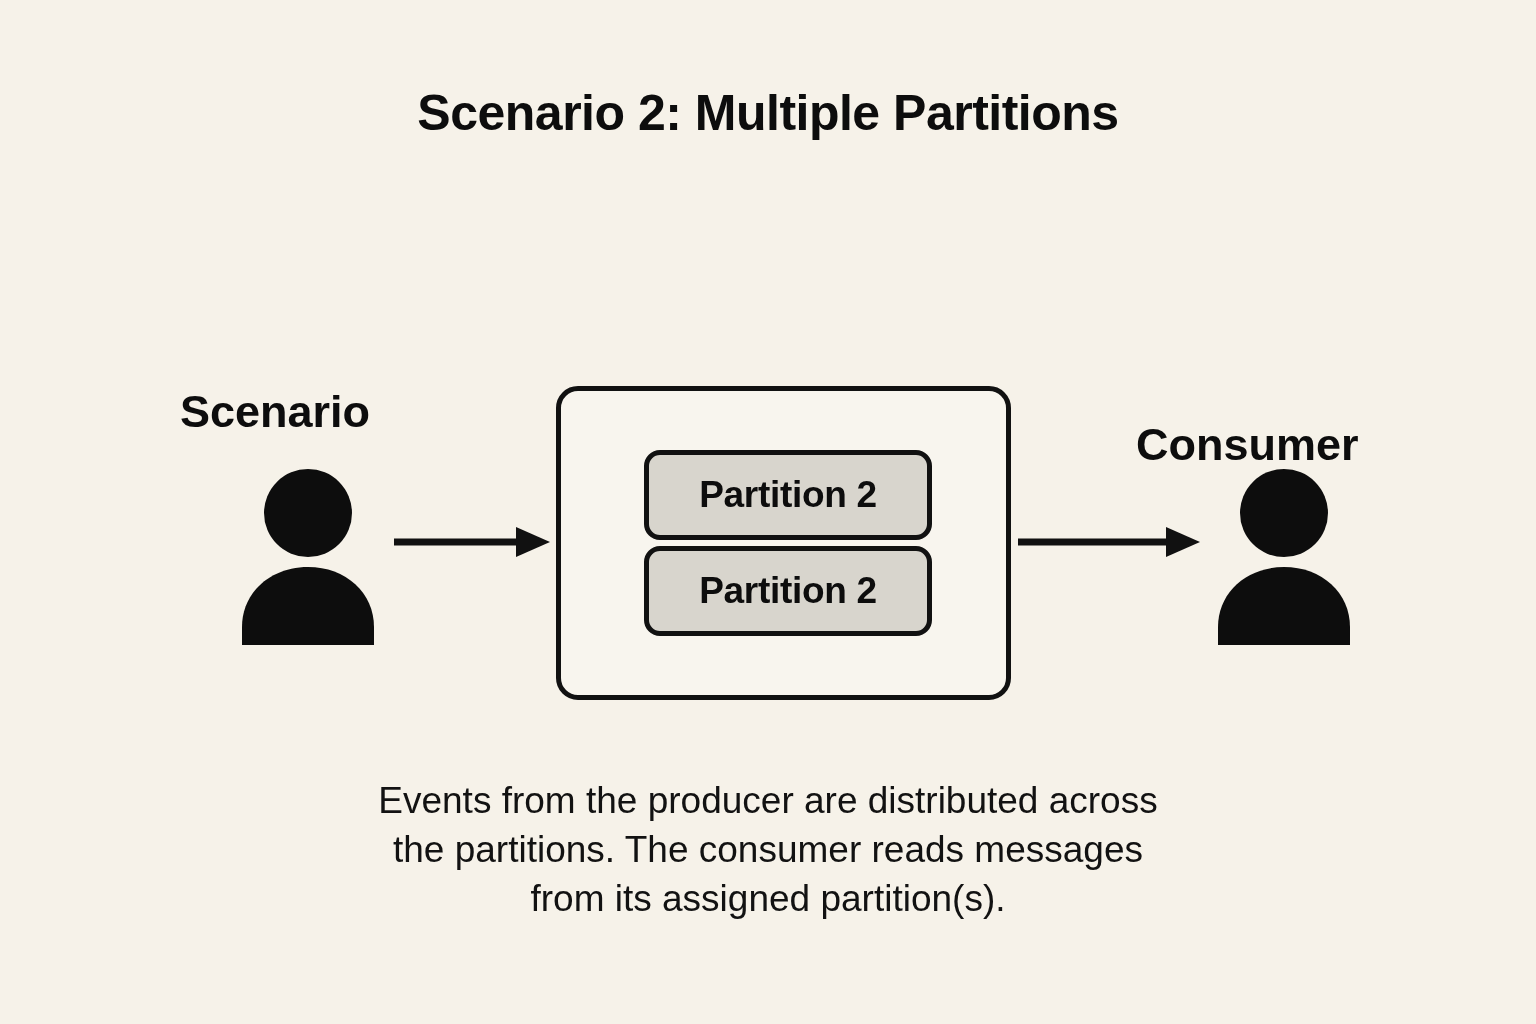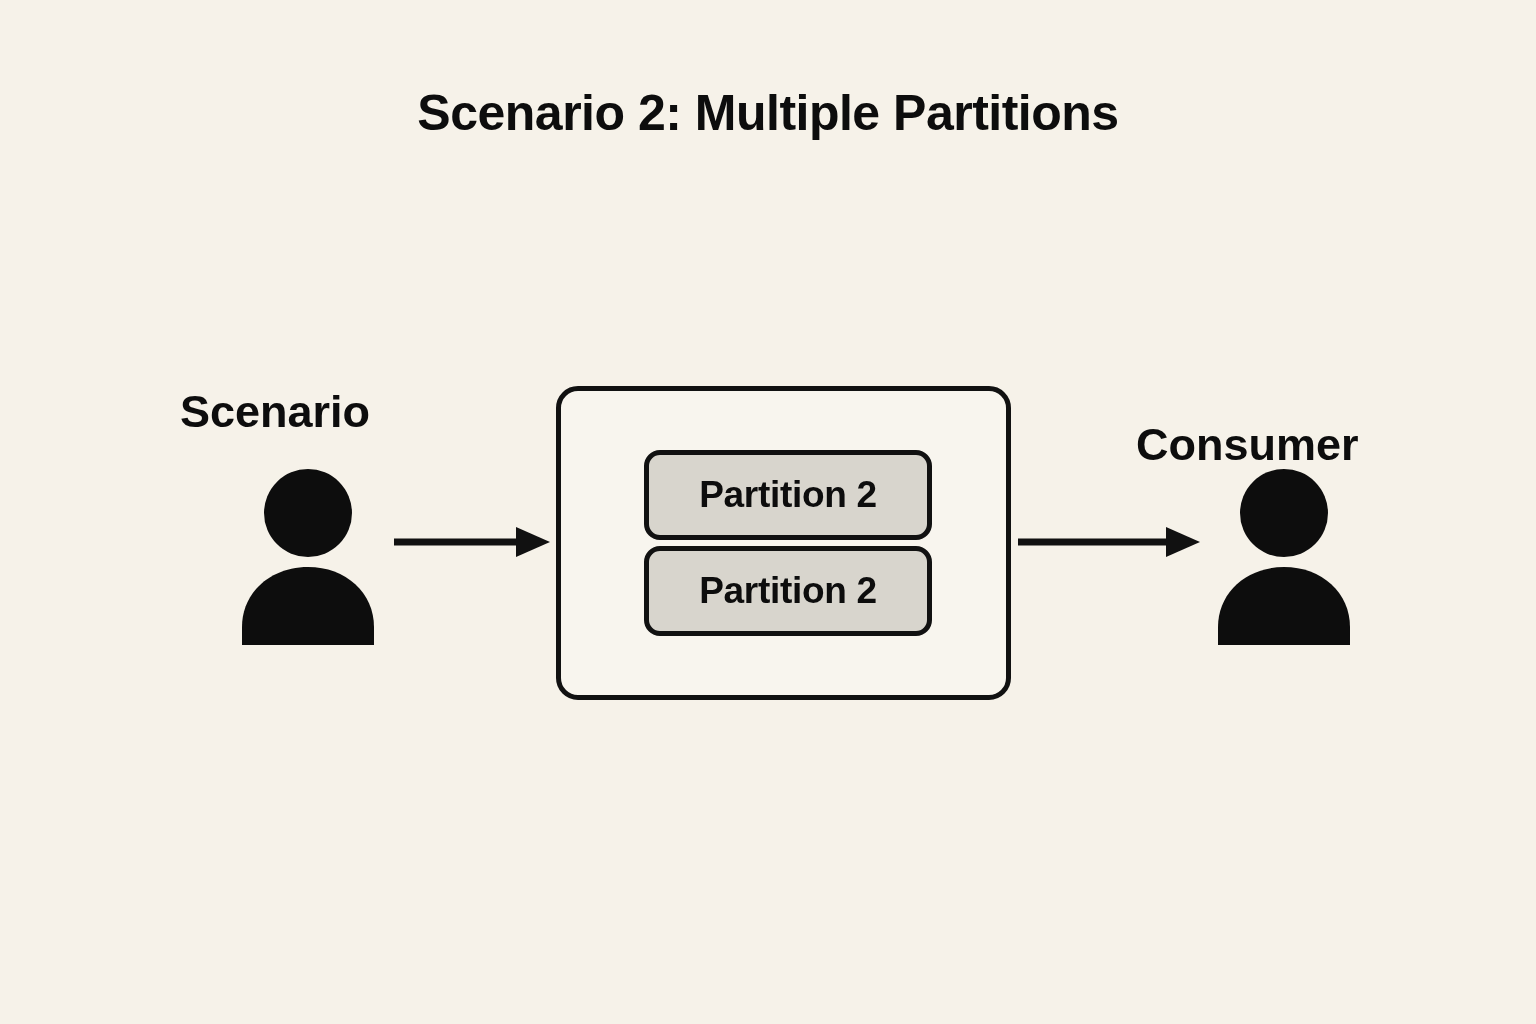--- a/index.html
+++ b/index.html
@@ -161,14 +161,19 @@
   </div>
 
   <div class="endpoint-label consumer-label">Consumer</div>
   <div class="person person-consumer">
     <svg viewBox="0 0 160 180" xmlns="http://www.w3.org/2000/svg" aria-hidden="true">
       <circle cx="80" cy="48" r="44" fill="#0d0d0d"></circle>
       <path d="M80 102c-38 0-66 26-66 60v18h132v-18c0-34-28-60-66-60z" fill="#0d0d0d"></path>
     </svg>
   </div>
 
+  <div class="caption">
+    <div>Events from the producer are distributed across</div>
+    <div>the partitions. The consumer reads messages</div>
+    <div>from its assigned partition(s).</div>
+  </div>
 
 </div>
 
 </body></html>

